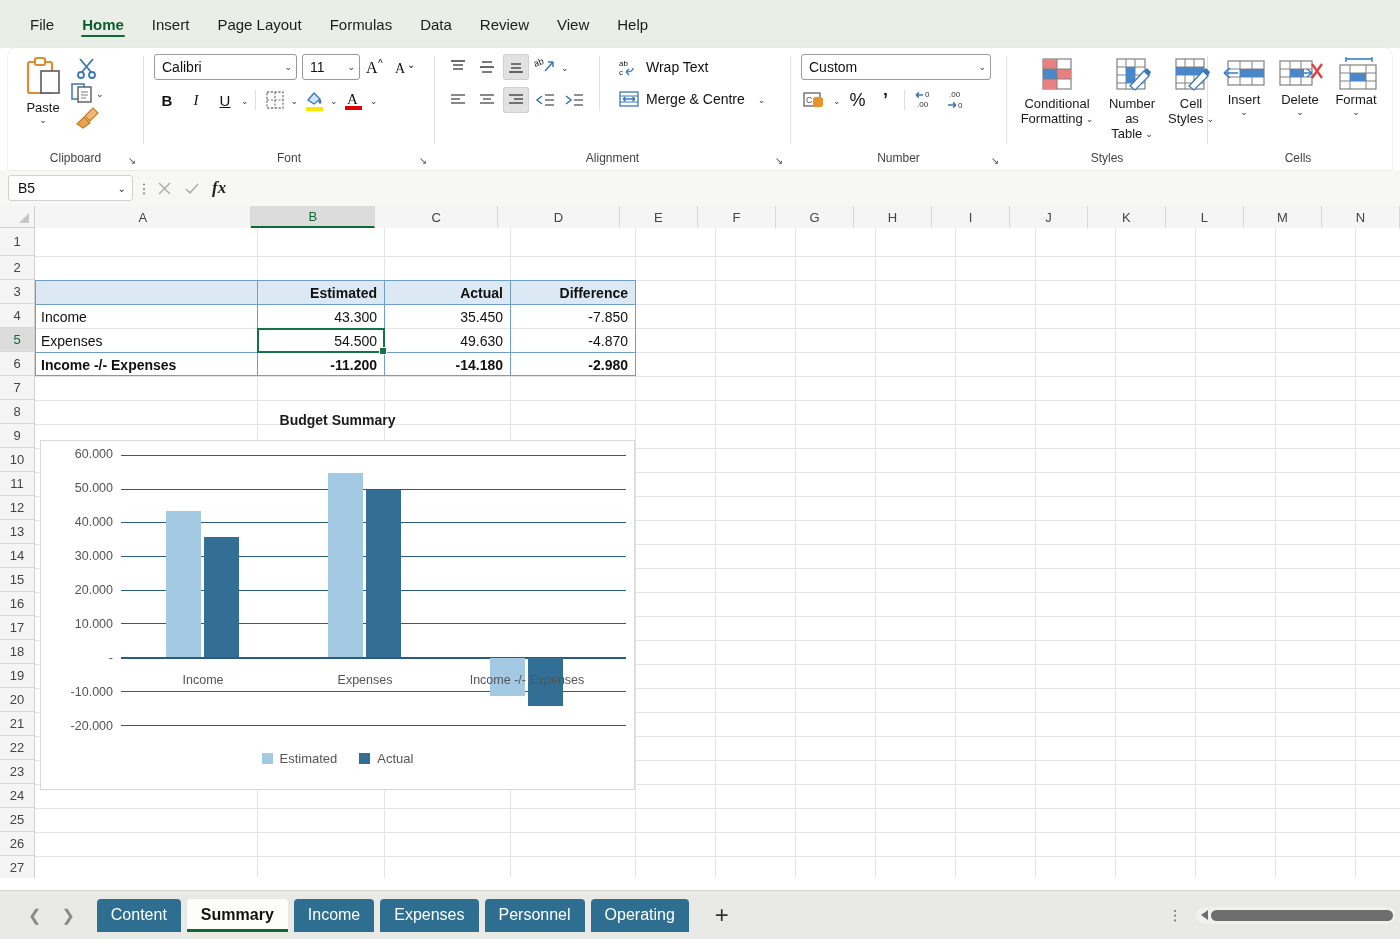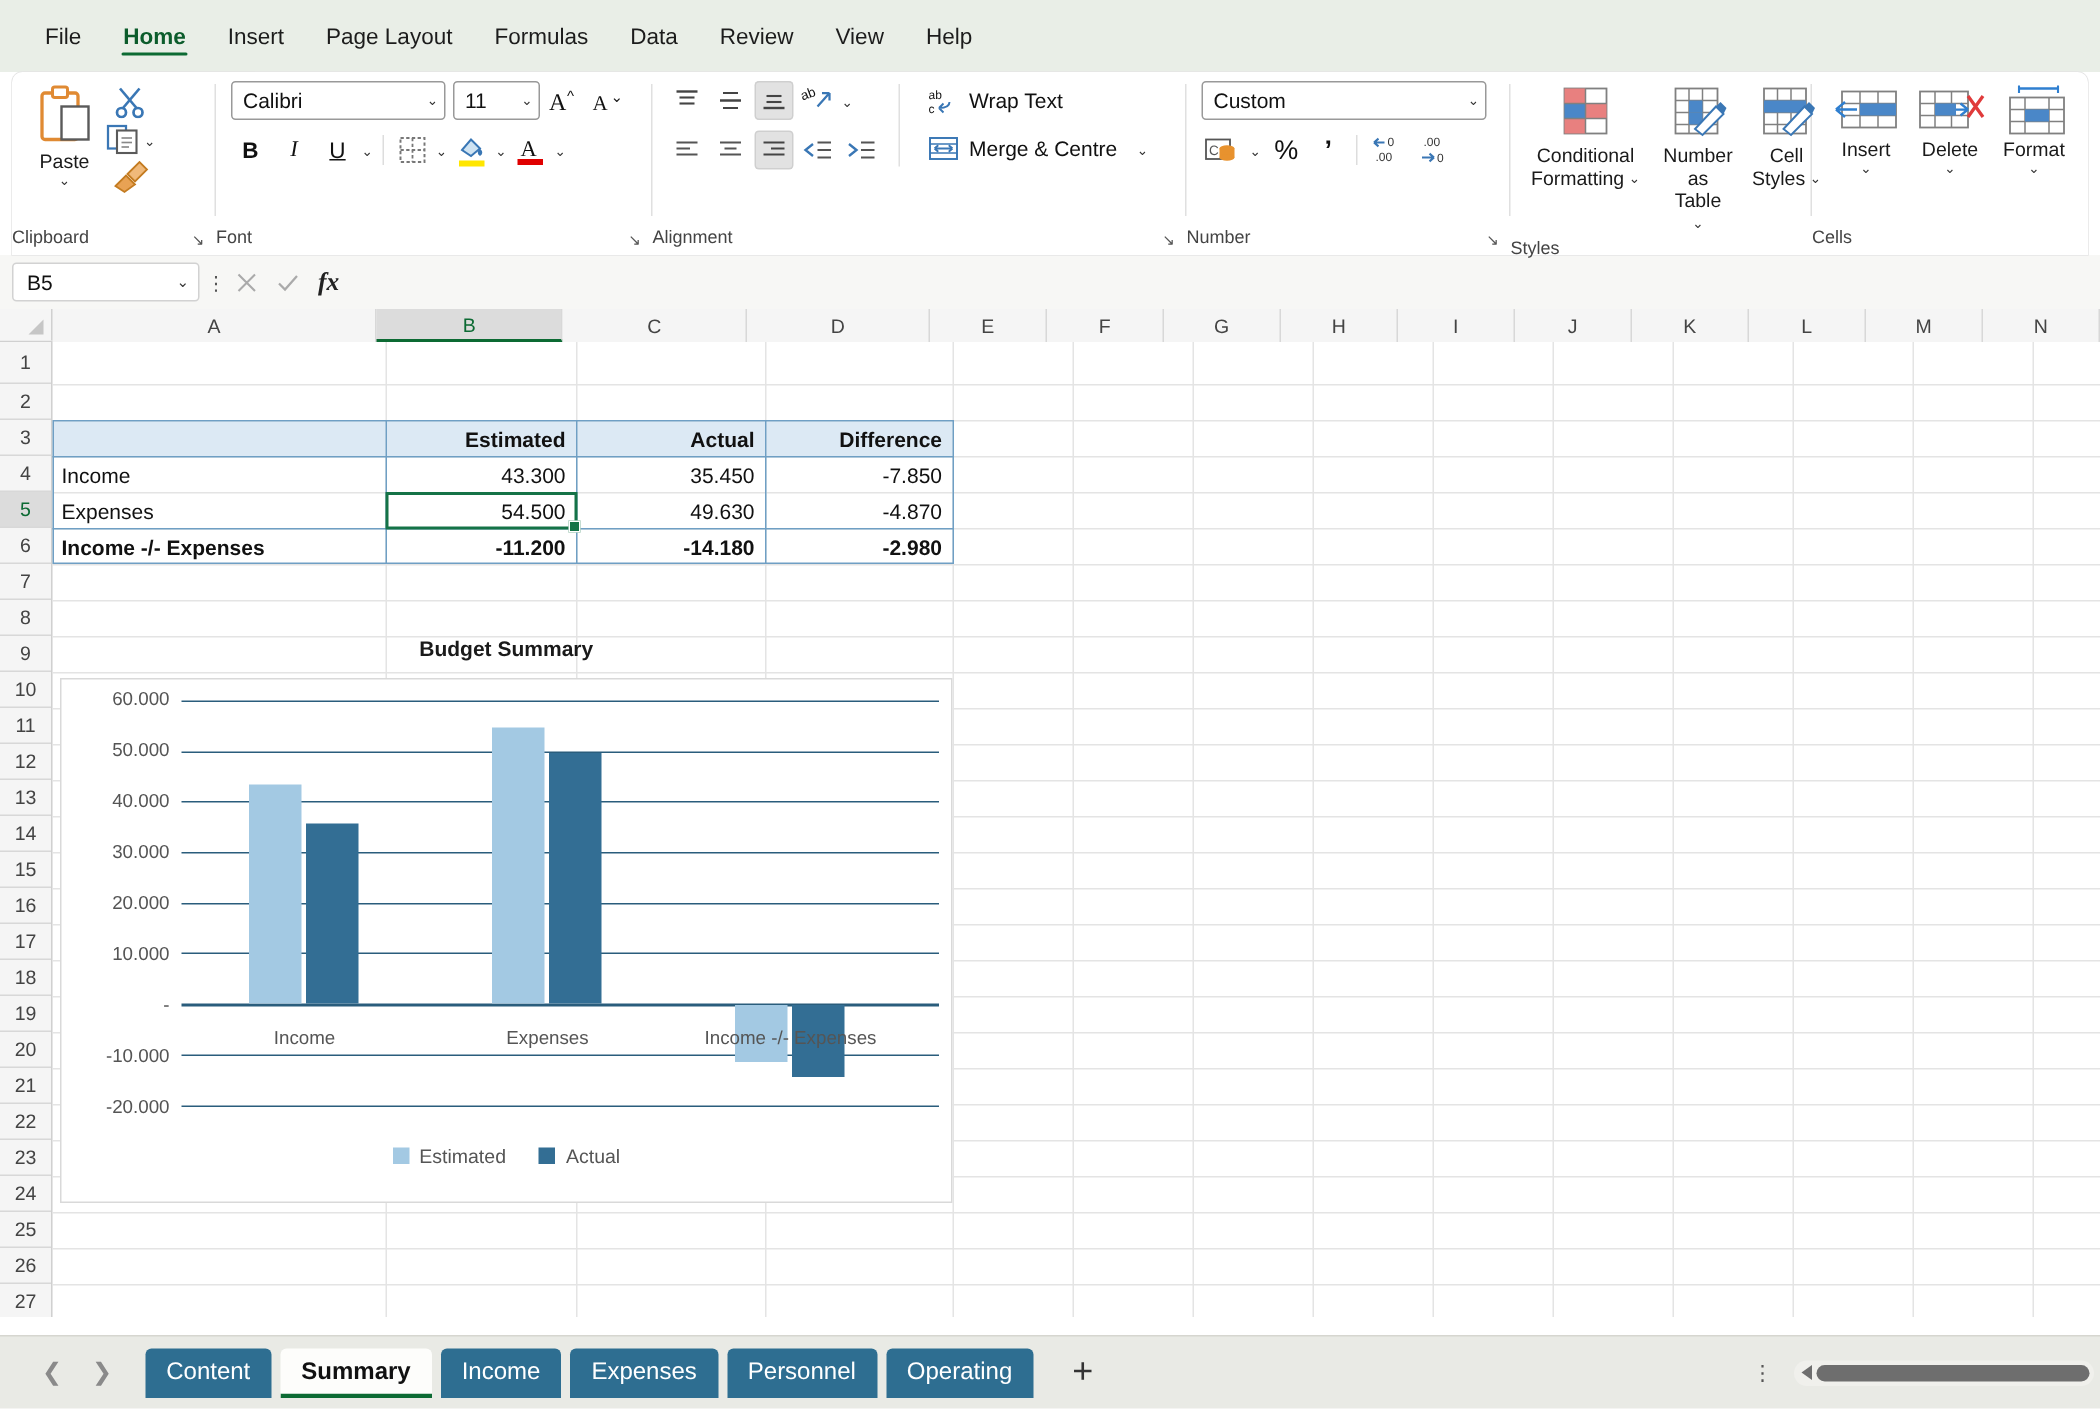--- a/index.html
+++ b/index.html
@@ -33,21 +33,21 @@
   
   .ribbon {
     height: 122px; background: #ffffff;
     margin: 0 8px; border-radius: 7px 7px 0 0;
     display: flex; position: relative;
     box-shadow: 0 0 0 0.5px #e4e4e4;
   }
   .grp { position: relative; height: 122px; display: flex; flex-direction: column; }
   .grp-body { flex: 1; display: flex; align-items: flex-start; padding-top: 6px; }
   .grp-label {
-    font-size: 12px; color: #444; text-align: left;
+    font-size: 12px; color: #444; text-align: center;
     height: 22px; line-height: 20px; position: relative;
   }
   .grp-sep { width: 1px; background: #e0e0e0; margin: 8px 0 26px 0; align-self: stretch; }
   .dlg {
     position: absolute; right: 4px; bottom: 2px;
     width: 14px; height: 14px; font-size: 10px; color: #555;
     display: flex; align-items: center; justify-content: center;
   }
 
   .bigbtn {
@@ -536,21 +536,21 @@
               <line x1="7" y1="27" x2="35" y2="27" stroke="#808080" stroke-width="1"></line>
               <line x1="16" y1="3" x2="16" y2="33" stroke="#808080" stroke-width="1"></line>
               <line x1="25" y1="3" x2="25" y2="33" stroke="#808080" stroke-width="1"></line>
               <rect x="16" y="11" width="9" height="8" fill="#4a87c8"></rect>
               <rect x="16" y="19" width="9" height="8" fill="#4a87c8"></rect>
               <path d="M20 30 L34 15 L39 20 L25 34 Z" fill="#fff" stroke="#3a77b5" stroke-width="1.3"></path>
               <path d="M34 15 L39 20 L41 16 L37 12 Z" fill="#3a77b5"></path>
             </svg>
           </span>
           <span class="cap">Number as</span>
-          <span class="cap" style="display:flex;gap:3px;align-items:center;flex-direction:column;">
+          <span class="cap" style="display:flex;gap:3px;align-items:center;">
             <span>Table</span>
             <span class="chev">⌄</span>
           </span>
         </div>
         <div class="bigbtn" style="width:52px;">
           <span>
             <svg width="44" height="40" viewBox="0 0 44 40">
               <rect x="7" y="3" width="28" height="30" fill="#fff" stroke="#808080" stroke-width="1.2"></rect>
               <line x1="7" y1="11" x2="35" y2="11" stroke="#808080" stroke-width="1"></line>
               <line x1="7" y1="19" x2="35" y2="19" stroke="#808080" stroke-width="1"></line>
@@ -770,21 +770,21 @@
 
       <div class="tbl-border" style="left:0px;top:52px;width:601px;height:96px;"></div>
       <div class="tbl-hline" style="left:0px;top:76px;width:601px;"></div>
       <div class="tbl-hline" style="left:0px;top:124px;width:601px;"></div>
       <div class="tbl-vline" style="left:222px;top:52px;height:96px;"></div>
       <div class="tbl-vline" style="left:349px;top:52px;height:96px;"></div>
       <div class="tbl-vline" style="left:475px;top:52px;height:96px;"></div>
 
       <div class="activecell" style="left:222px;top:100px;width:128px;height:25px;"></div>
 
-      <div class="chart" style="left:5px;top:224px;width:595px;height:350px;">
+      <div class="chart" style="left:5px;top:212px;width:595px;height:350px;">
         <div class="chart-title" style="top:-29px;left:0;">Budget Summary</div>
 
         <div class="ytick" style="left:4px;top:6px;width:68px;">60.000</div>
         <div class="ytick" style="left:4px;top:40px;width:68px;">50.000</div>
         <div class="ytick" style="left:4px;top:74px;width:68px;">40.000</div>
         <div class="ytick" style="left:4px;top:108px;width:68px;">30.000</div>
         <div class="ytick" style="left:4px;top:142px;width:68px;">20.000</div>
         <div class="ytick" style="left:4px;top:176px;width:68px;">10.000</div>
         <div class="ytick" style="left:4px;top:210px;width:68px;">-</div>
         <div class="ytick" style="left:4px;top:244px;width:68px;">-10.000</div>

